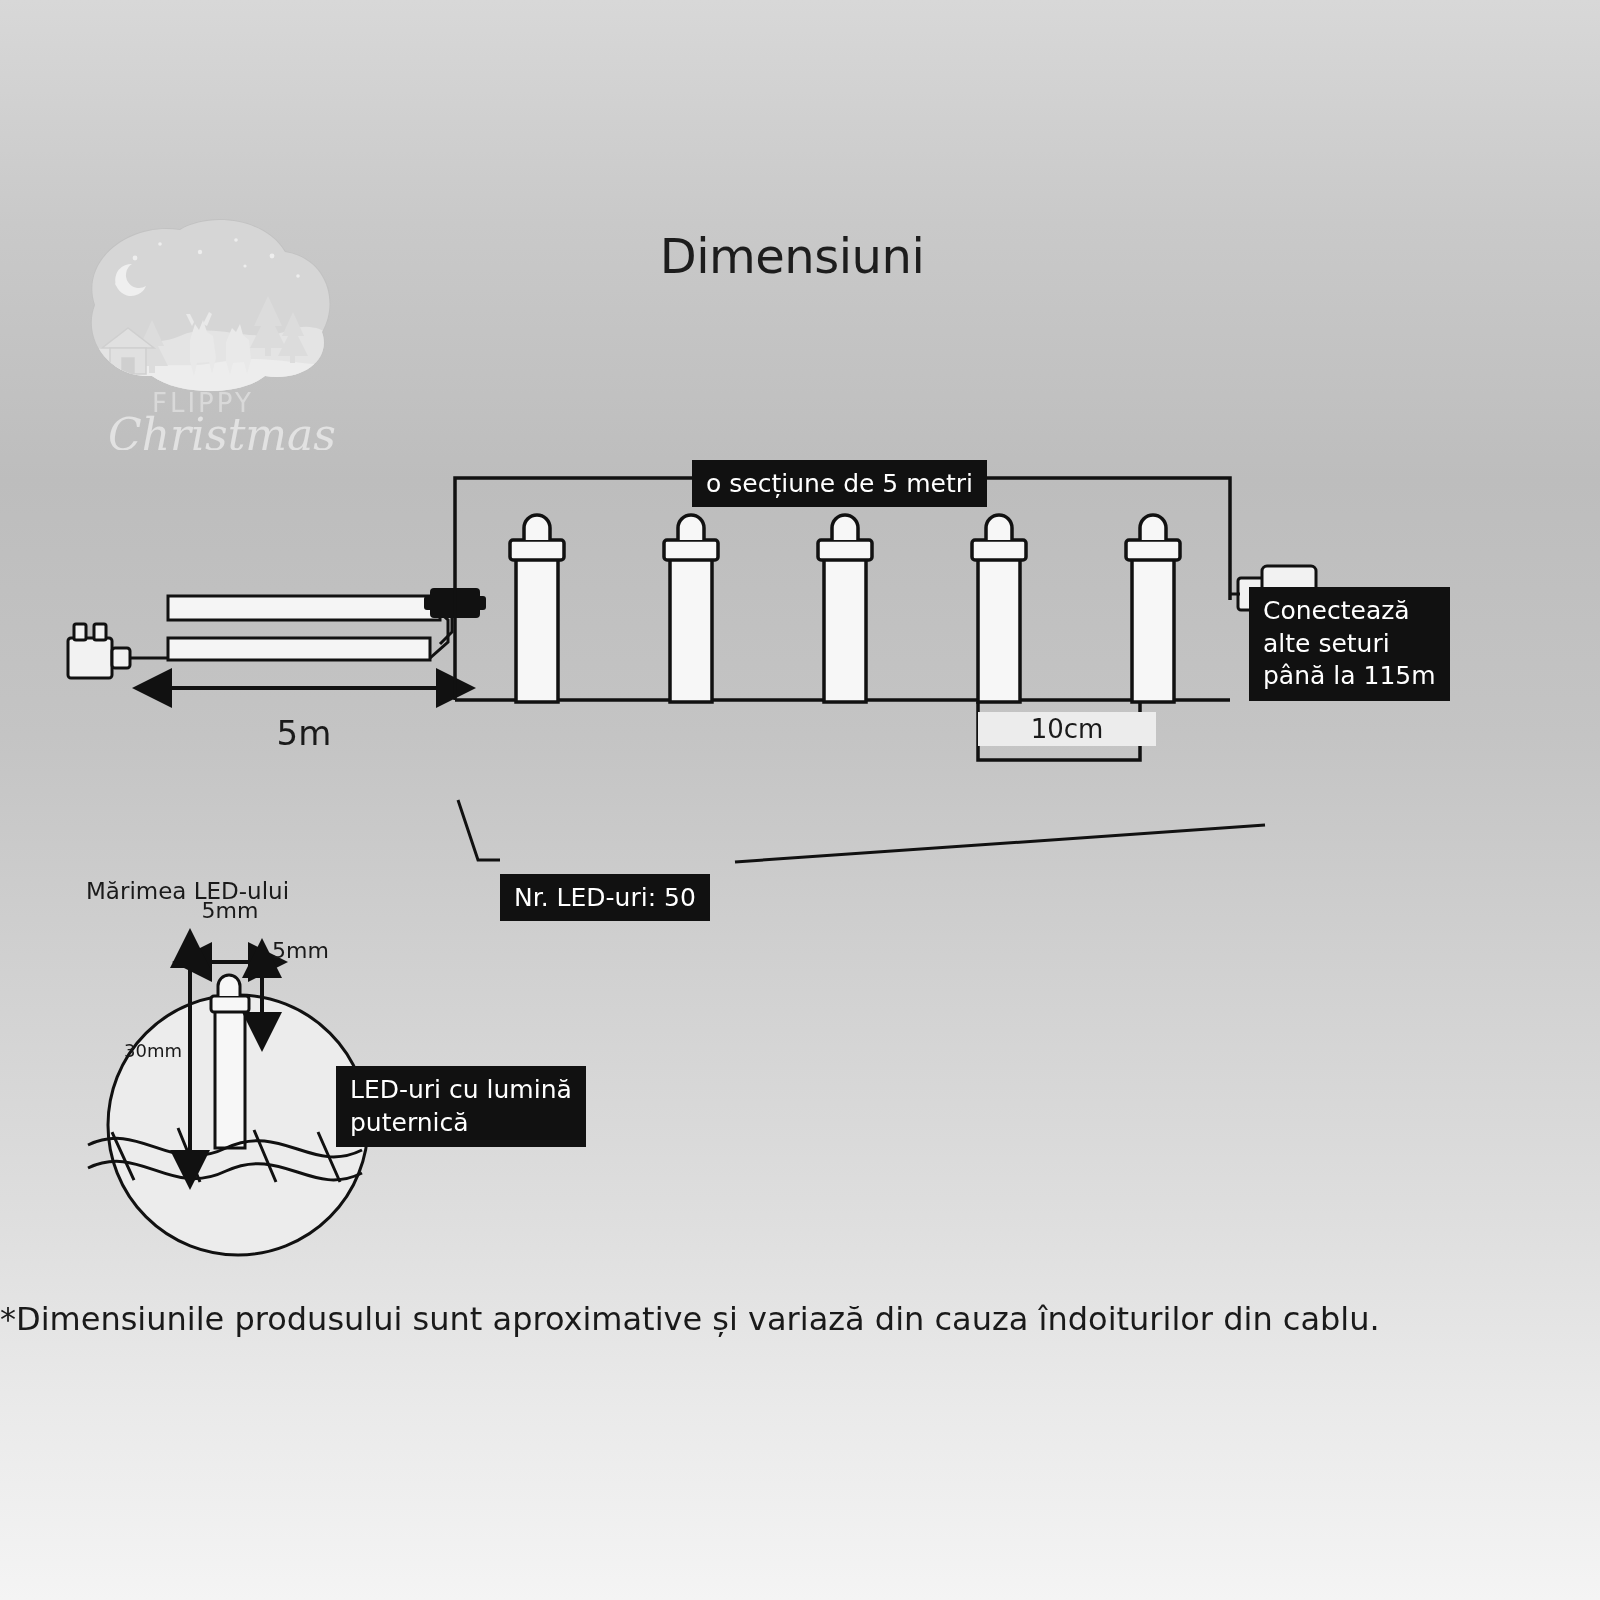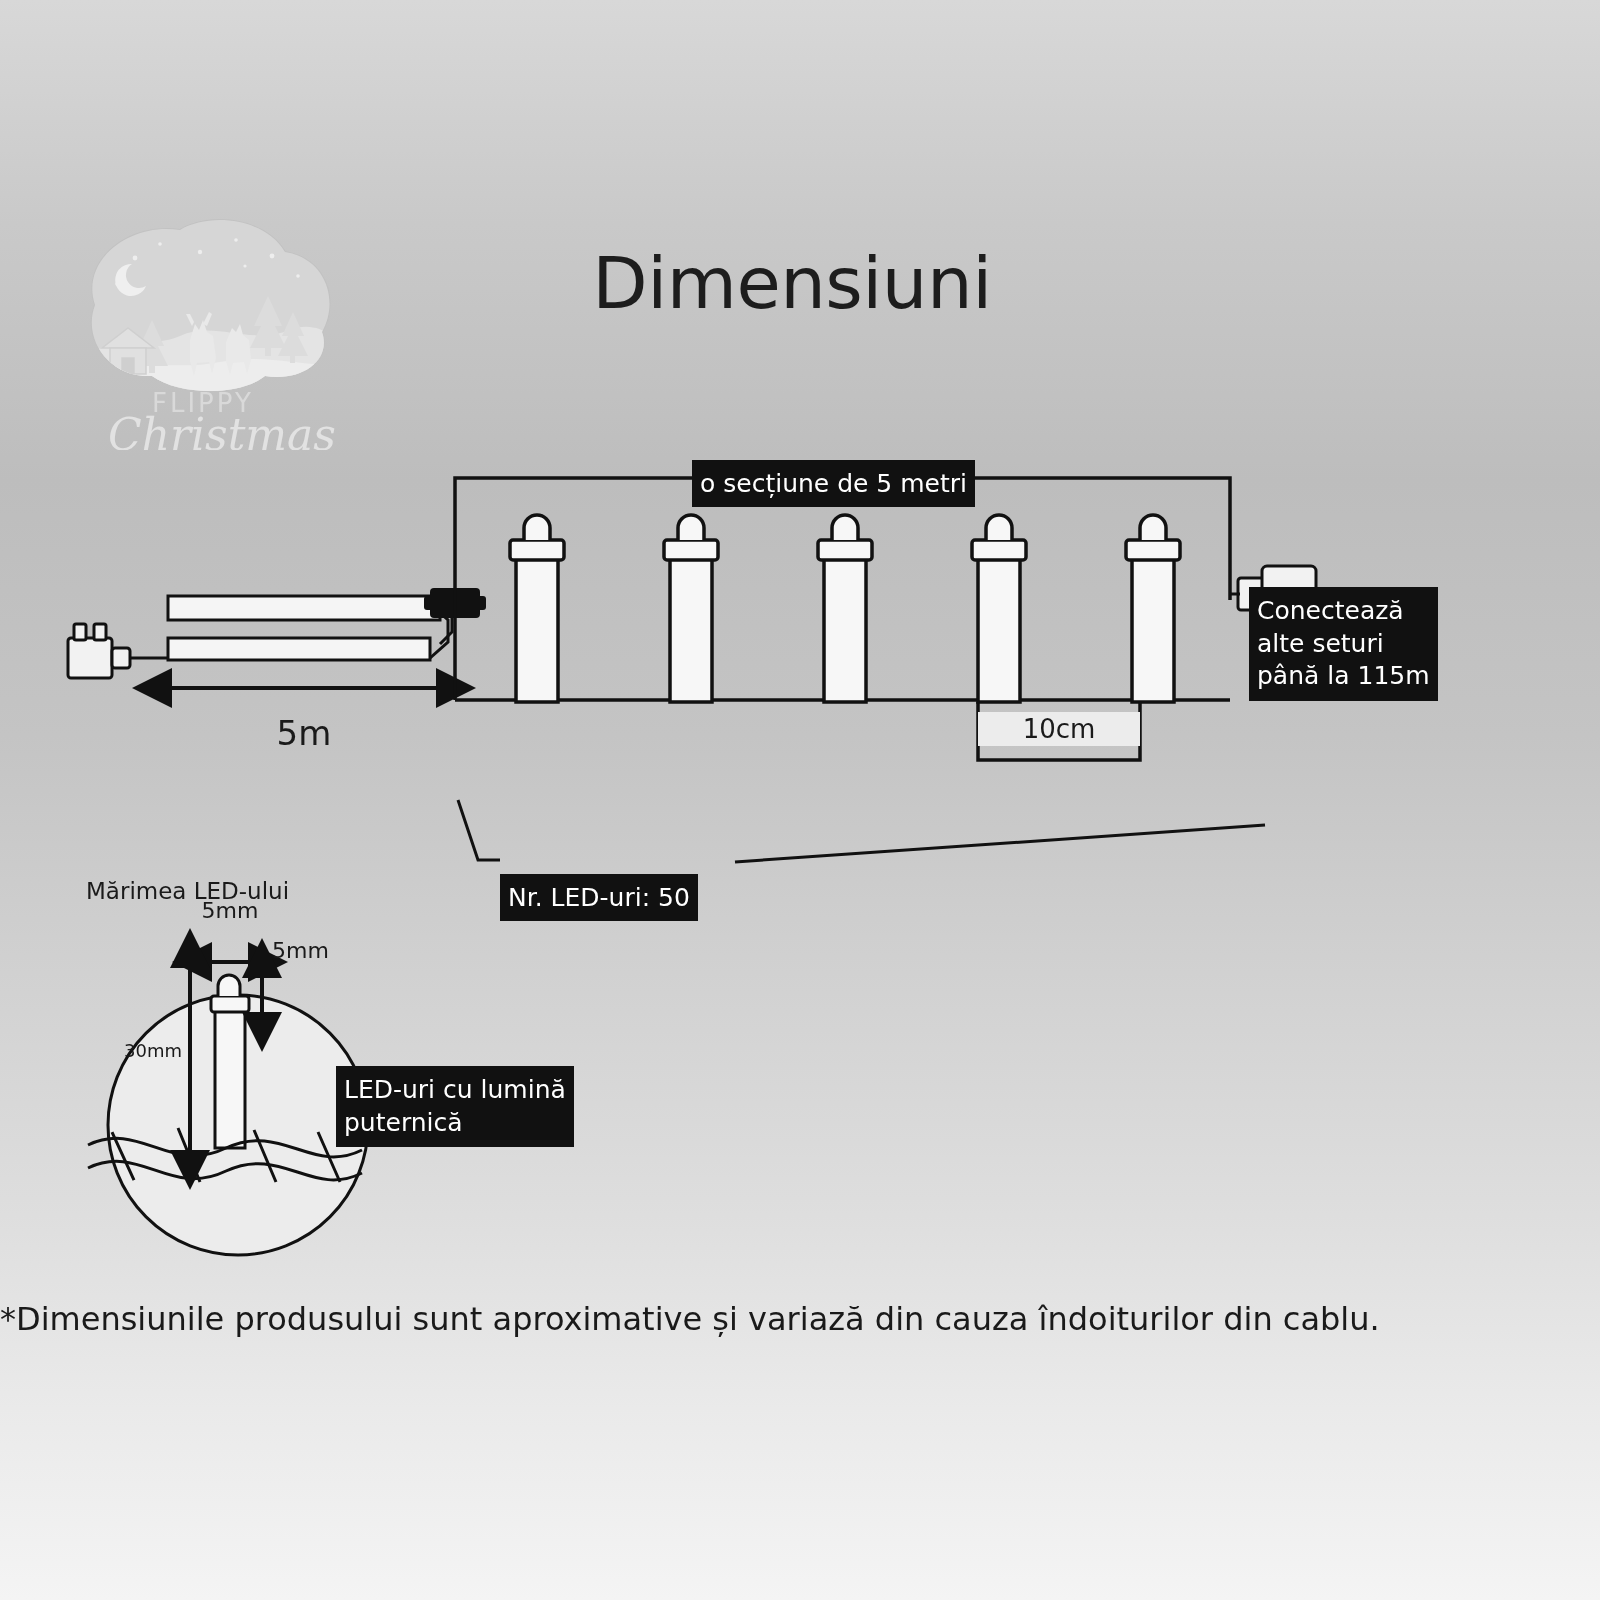--- a/index.html
+++ b/index.html
@@ -18,41 +18,40 @@
     width: 1600px;
     height: 1600px;
     background: linear-gradient(180deg, #d8d8d8 0%, #c9c9c9 14%, #bdbdbd 30%, #c4c4c4 46%, #d2d2d2 62%, #dedede 76%, #eaeaea 88%, #f4f4f4 100%);
   }
   .abs { position: absolute; }
 
   
   #title {
     left: 0; right: 16px; top: 228px;
     text-align: center;
-    font-size: 72px;
+    font-size: 48px;
     color: #1d1d1d;
     font-family: "DejaVu Sans", sans-serif;
     letter-spacing: -0.5px;
-    margin-top: 13px;
   }
 
   
   #logo {
     left: 40px; top: 200px;
     width: 330px; height: 250px;
   }
   #logo svg { display: block; }
 
   
   .chip {
     background: #111111;
     color: #ffffff;
     font-size: 25px;
     line-height: 1.25;
-    padding: 8px 8px;
+    padding: 8px 14px;
     white-space: pre-line;
     font-family: "DejaVu Sans", sans-serif;
   }
 
   
   .plain {
     color: #1a1a1a;
     font-family: "DejaVu Sans", sans-serif;
   }
 
@@ -245,21 +244,21 @@
       <line x1="190" y1="968" x2="190" y2="1150" stroke="#111" stroke-width="4" marker-start="url(#arrL)" marker-end="url(#arrR)"></line>
     </g>
   </svg>
 
   <div class="abs chip" style="left:692px; top:460px;">o secțiune de 5 metri</div>
 
   <div class="abs chip" style="left:1249px; top:543px; line-height:1.3;margin-top:44px;">Conectează
 alte seturi
 până la 115m</div>
 
-  <div class="abs plain" style="left:978px; top:712px; width:162px; text-align:center; font-size:26px; background:#ececec; padding:2px 0;">10cm</div>
+  <div class="abs plain" style="left:978px; top:712px; width:162px; text-align:center; font-size:26px; background:#ececec; padding:2px 8px;">10cm</div>
 
 
   <div class="abs chip" style="left:500px; top:874px;">Nr. LED-uri: 50</div>
 
   <div class="abs plain" style="left:86px; top:878px; font-size:23px;">Mărimea LED-ului</div>
 
   <div class="abs plain" style="left:178px; top:898px; width:104px; text-align:center; font-size:22px;">5mm</div>
 
   <div class="abs plain" style="left:272px; top:938px; font-size:22px;">5mm</div>
 

